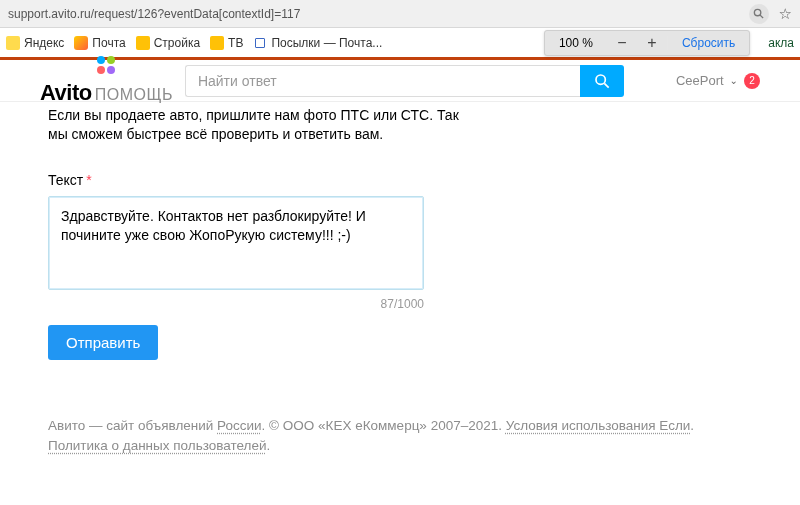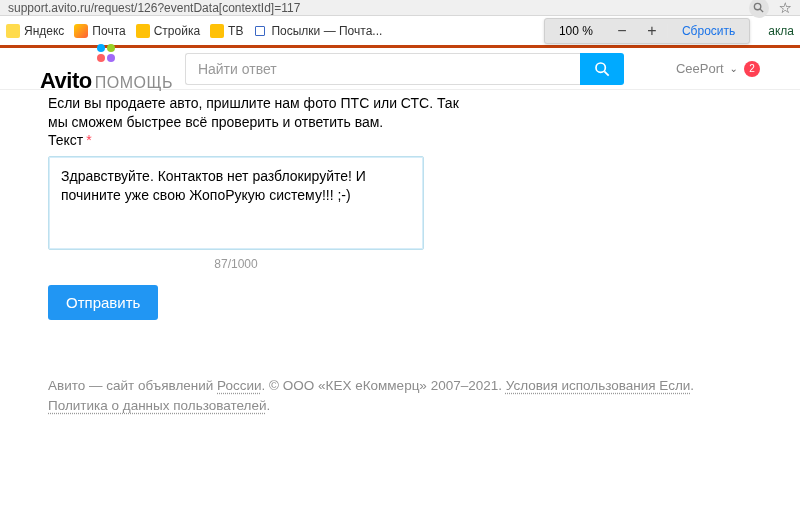--- a/index.html
+++ b/index.html
@@ -1,19 +1,19 @@
 <!DOCTYPE html>
 <html><head>
   <meta charset="utf-8">
   <style>
     * { box-sizing: border-box; margin: 0; padding: 0; }
     body { font-family: Arial, Helvetica, sans-serif; font-size: 13px; color: #000; width: 800px; height: 505px; overflow: hidden; background: #fff; }
 
     
-    .addr-bar { height: 16px; background: #f0f0f0; border-bottom: 1px solid #d8d8d8; display: flex; align-items: center; padding: 0 8px; color: #555; font-size: 12px; }
+    .addr-bar { height: 28px; background: #f0f0f0; border-bottom: 1px solid #d8d8d8; display: flex; align-items: center; padding: 0 8px; color: #555; font-size: 12px; }
     .addr-bar .url { flex: 1; }
     .addr-bar .circ { width: 20px; height: 20px; border-radius: 50%; background: #e2e2e2; display: flex; align-items: center; justify-content: center; margin-left: 6px; font-size: 12px; color: #666; }
     .addr-bar .star { margin-left: 10px; font-size: 15px; color: #5a5a5a; }
 
     
     .bm-row { height: 32px; display: flex; align-items: center; padding: 0 6px; border-bottom: 3px solid #c2410c; }
     .bm-row .bms { display: flex; align-items: center; gap: 10px; flex: 1; font-size: 12px; color: #333; }
     .bm-row .bm { display: flex; align-items: center; gap: 4px; cursor: pointer; }
     .fav { display: inline-block; width: 14px; height: 14px; border-radius: 2px; }
     .fav.yx { background: #ffdb4d; }
@@ -51,25 +51,25 @@
     .search-btn svg { width: 16px; height: 16px; stroke: #fff; fill: none; }
 
     .user-area { display: flex; align-items: center; gap: 6px; color: #888; font-size: 13px; cursor: pointer; margin-left: 40px; }
     .user-area .dd { color: #666; font-size: 10px; }
     .user-area .badge { background: #ff4053; color: #fff; width: 16px; height: 16px; border-radius: 8px; display: flex; align-items: center; justify-content: center; font-size: 10px; }
 
     
     .main { padding: 4px 48px 10px 48px; }
     .intro { font-size: 14px; color: #000; line-height: 1.35; }
 
-    .field-label { font-size: 14px; color: #000; }
+    .field-label { margin-top: 28px; font-size: 14px; color: #000; }
     .field-label .req { color: #ff4053; margin-left: 3px; }
 
     textarea.txt { margin-top: 8px; width: 376px; height: 94px; border: 1px solid #bde0ee; padding: 10px 12px; font-family: Arial; font-size: 14px; color: #000; line-height: 1.35; outline: none; resize: none; box-shadow: 0 0 0 1px rgba(90,185,230,.25) inset; border-radius: 2px; }
-    .counter { width: 376px; text-align: center; font-size: 12px; color: #999; margin-top: 4px; }
+    .counter { width: 376px; text-align: right; font-size: 12px; color: #999; margin-top: 4px; }
 
     .submit-btn { margin-top: 14px; background: #0af; background: #009cf0; border: 0; color: #fff; font-size: 15px; padding: 9px 18px; border-radius: 3px; cursor: pointer; }
     .submit-btn { background: #009cf0; }
     .submit-btn { background: #009cf0; }
     .submit-btn { background: #0099f7; }
     .submit-btn { background: #2196f3; }
 
     .footer { margin-top: 56px; font-size: 13.5px; color: #8c8c8c; line-height: 1.5; }
     .footer .u { text-decoration: underline dotted #999; text-underline-offset: 3px; cursor: pointer; color: #8c8c8c; }
   </style>

